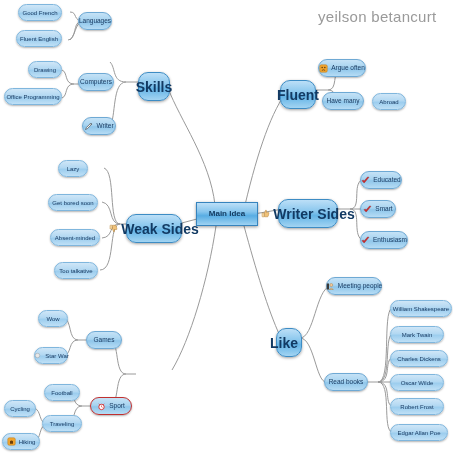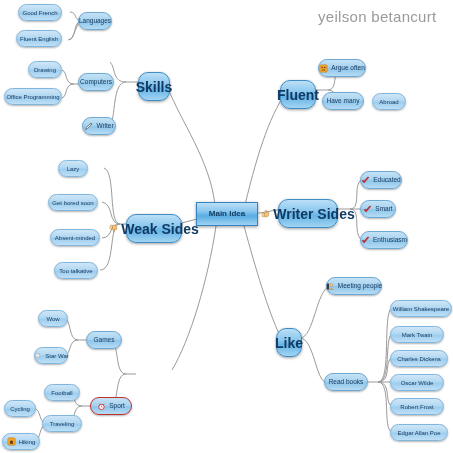--- a/index.html
+++ b/index.html
@@ -247,21 +247,21 @@
   <div class="node leaf" style="left:48px;top:194px;width:50px;">
     <span class="lbl">Get bored soon</span>
   </div>
   <div class="node leaf" style="left:50px;top:229px;width:50px;">
     <span class="lbl">Absent-minded</span>
   </div>
   <div class="node leaf" style="left:54px;top:262px;width:44px;">
     <span class="lbl">Too talkative</span>
   </div>
 
-  <div class="node main" style="left:276px;top:328px;width:26px;">
+  <div class="node main" style="left:276px;top:328px;width:26px;justify-content:flex-end;">
     <span class="lbl">Like</span>
   </div>
   <div class="node sub" style="left:326px;top:277px;width:56px;">
     <span class="ic">
       <svg viewBox="0 0 12 12">
           <rect x="1" y="2" width="3" height="8" fill="#3a3a3a"></rect>
           <circle cx="7" cy="4" r="2" fill="#f0c8a0" stroke="#a9701e" stroke-width=".5"></circle>
           <path d="M4.2 10 Q7 6.6 9.8 10 Z" fill="#f0c8a0" stroke="#a9701e" stroke-width=".5"></path>
         </svg>
     </span>

